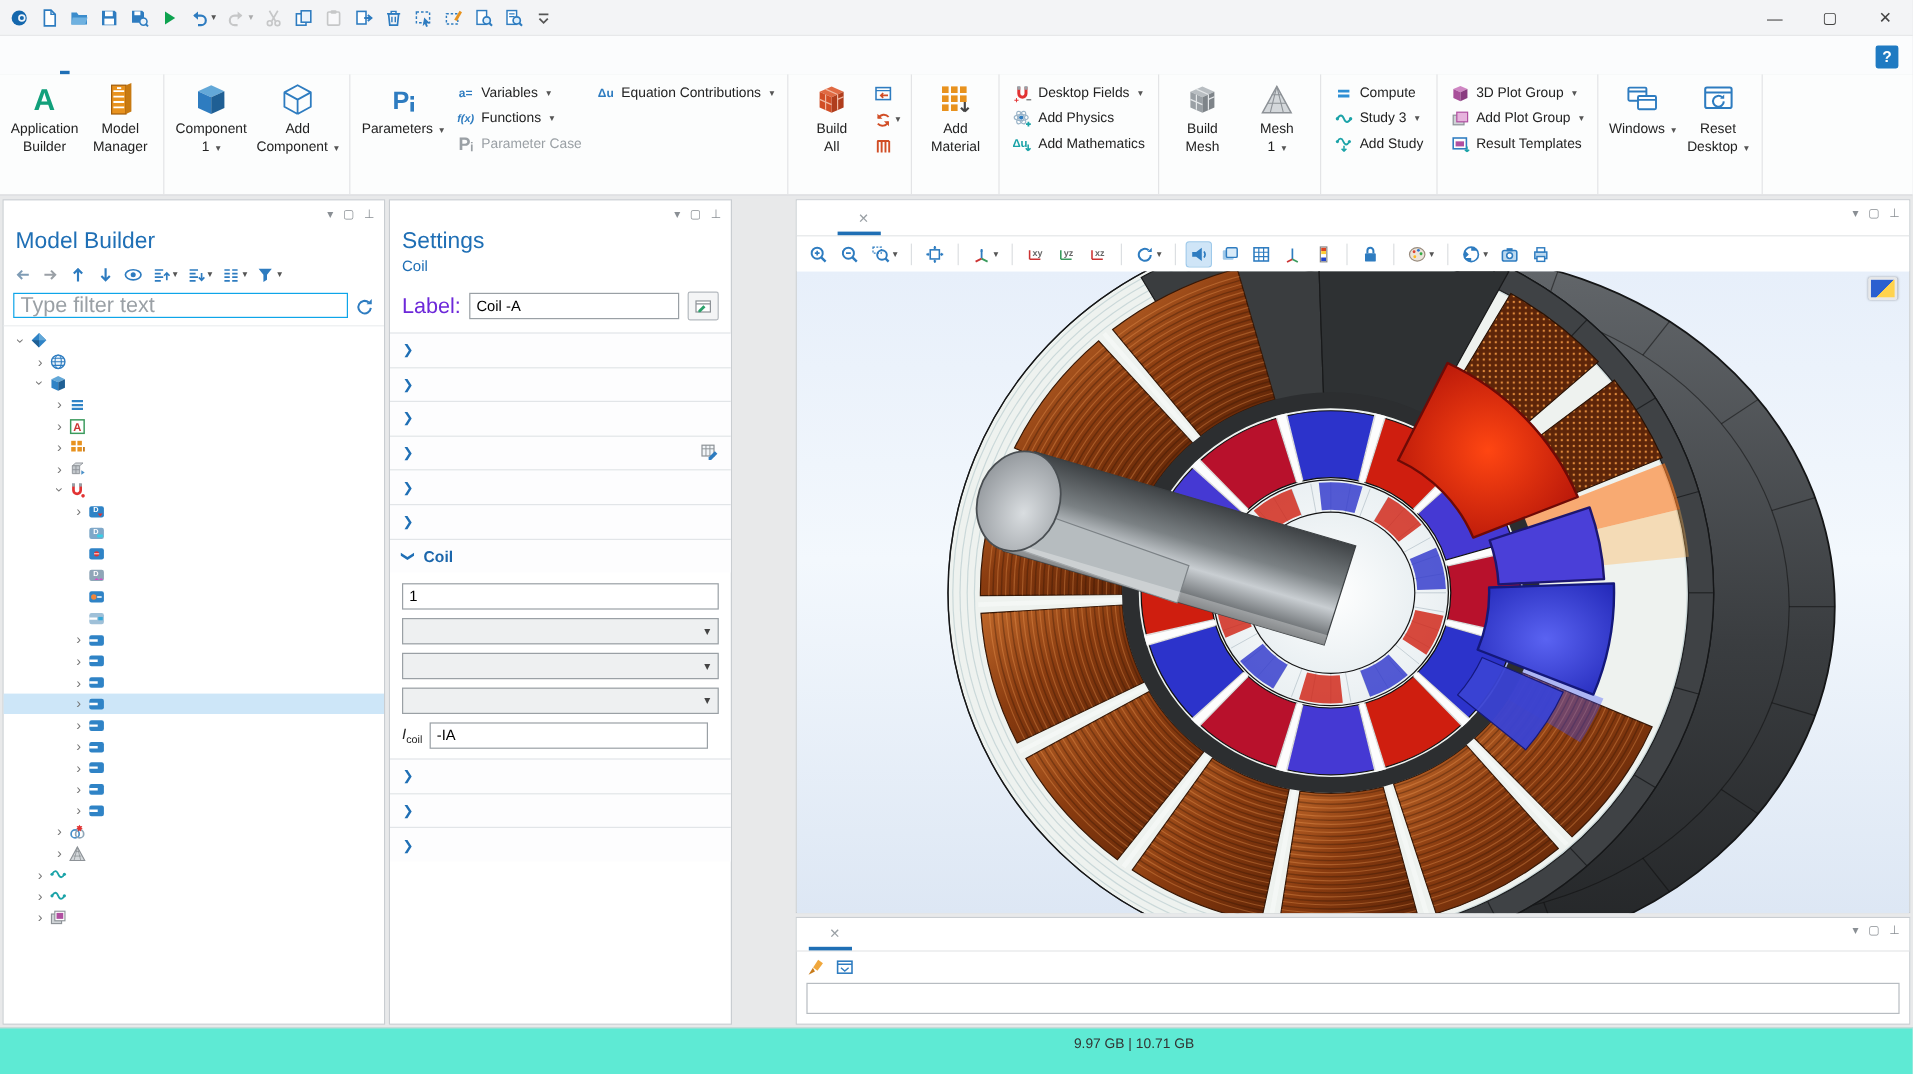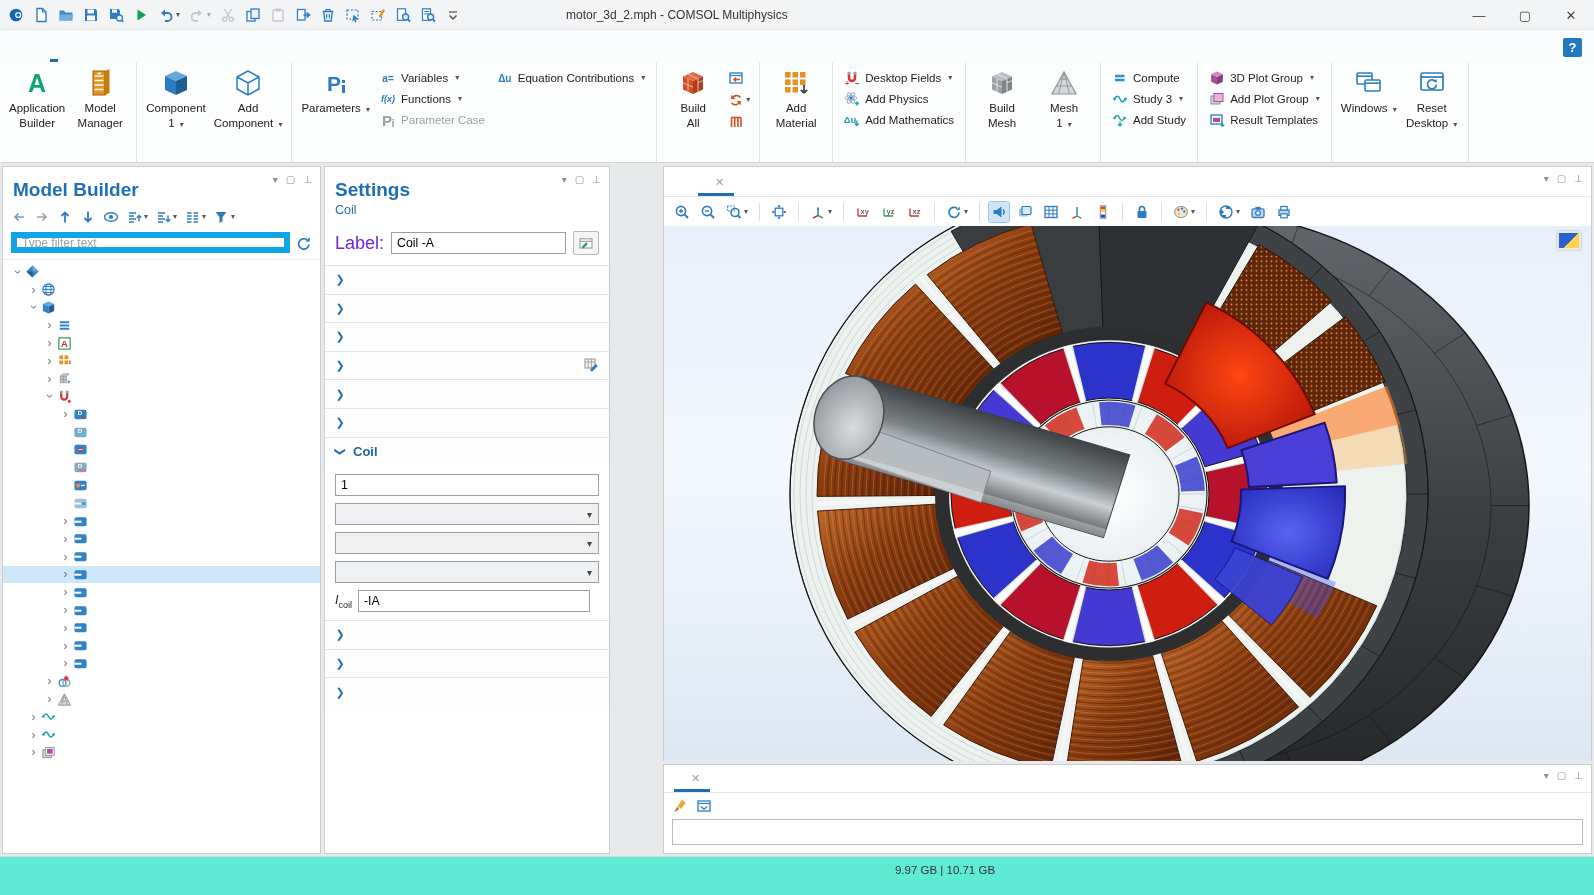--- a/index.html
+++ b/index.html
@@ -42,29 +42,29 @@
   .rib-iconcol{display:flex;flex-direction:column;gap:6px;padding:5px 4px 0}
   .rib-iconcol .qa-btn{height:16px}
 
   
   .panel{position:absolute;background:#fff;border:1px solid #c9cdd1}
   #mb-panel{left:2px;top:166px;width:319px;height:688px}
   #set-panel{left:324px;top:166px;width:286px;height:688px}
   #gfx-panel{left:663px;top:166px;width:929px;height:595px}
   #msg-panel{left:663px;top:764px;width:929px;height:90px}
 
-  .panel-title{color:#1f6fb5;font-size:19px;padding:12px 10px 0;font-weight:700}
+  .panel-title{color:#1f6fb5;font-size:19px;padding:24px 10px 0;font-weight:400}
   .panel-sub{color:#1f6fb5;font-size:12.5px;padding:2px 10px 0}
   .pctrl{position:absolute;top:8px;right:8px;display:flex;gap:8px;align-items:center;color:#8a8f94}
   .pctrl .pc{font-size:10px;line-height:1}
 
   
   #mb-toolbar{display:flex;align-items:center;gap:7px;padding:8px 8px 4px}
   #mb-filter-row{display:flex;align-items:center;gap:6px;padding:3px 8px 6px}
-  #mb-filter{flex:1;height:21px;border:6px solid #0ea5e9;font-size:12px;padding:0 5px;color:#333}
+  #mb-filter{flex:1;height:21px;border:1px solid #0ea5e9;font-size:18px;padding:0 5px;color:#333}
   #mb-filter::placeholder{color:#9aa0a5}
   #tree{position:relative;font-size:12.3px;border-top:1px solid #eceeef;padding-top:3px}
   .trow{display:flex;align-items:center;height:17.8px;white-space:nowrap;cursor:default}
   .trow.selected{background:#cde6f8}
   .texp{width:13px;display:inline-flex;justify-content:center;color:#777;font-size:12px;flex:0 0 auto}
   .texp.open{transform:rotate(90deg)}
   .trow .ic{width:15px;height:15px;margin:0 4px 0 1px}
   .tlabel{color:#1a1a1a}
 
   
@@ -261,21 +261,20 @@
       </span>
       <span class="qa-btn ">
         <span class="ic ">
           <svg viewBox="0 0 16 16">
             <path d="M4 5h8" stroke="#555" stroke-width="1.3"></path>
             <path d="M4.5 8.5l3.5 3.5 3.5-3.5" fill="none" stroke="#555" stroke-width="1.5"></path>
           </svg>
         </span>
       </span>
     </div>
-  <div id="win-title">motor_3d_2.mph - COMSOL Multiphysics</div>
   <div id="win-controls">
     <div class="wc">—</div>
     <div class="wc">▢</div>
     <div class="wc">✕</div>
   </div>
 </div>
 
 <div id="menubar">
   <div id="menu-tabs" style="display:flex">
       <div class="mtab "></div>

